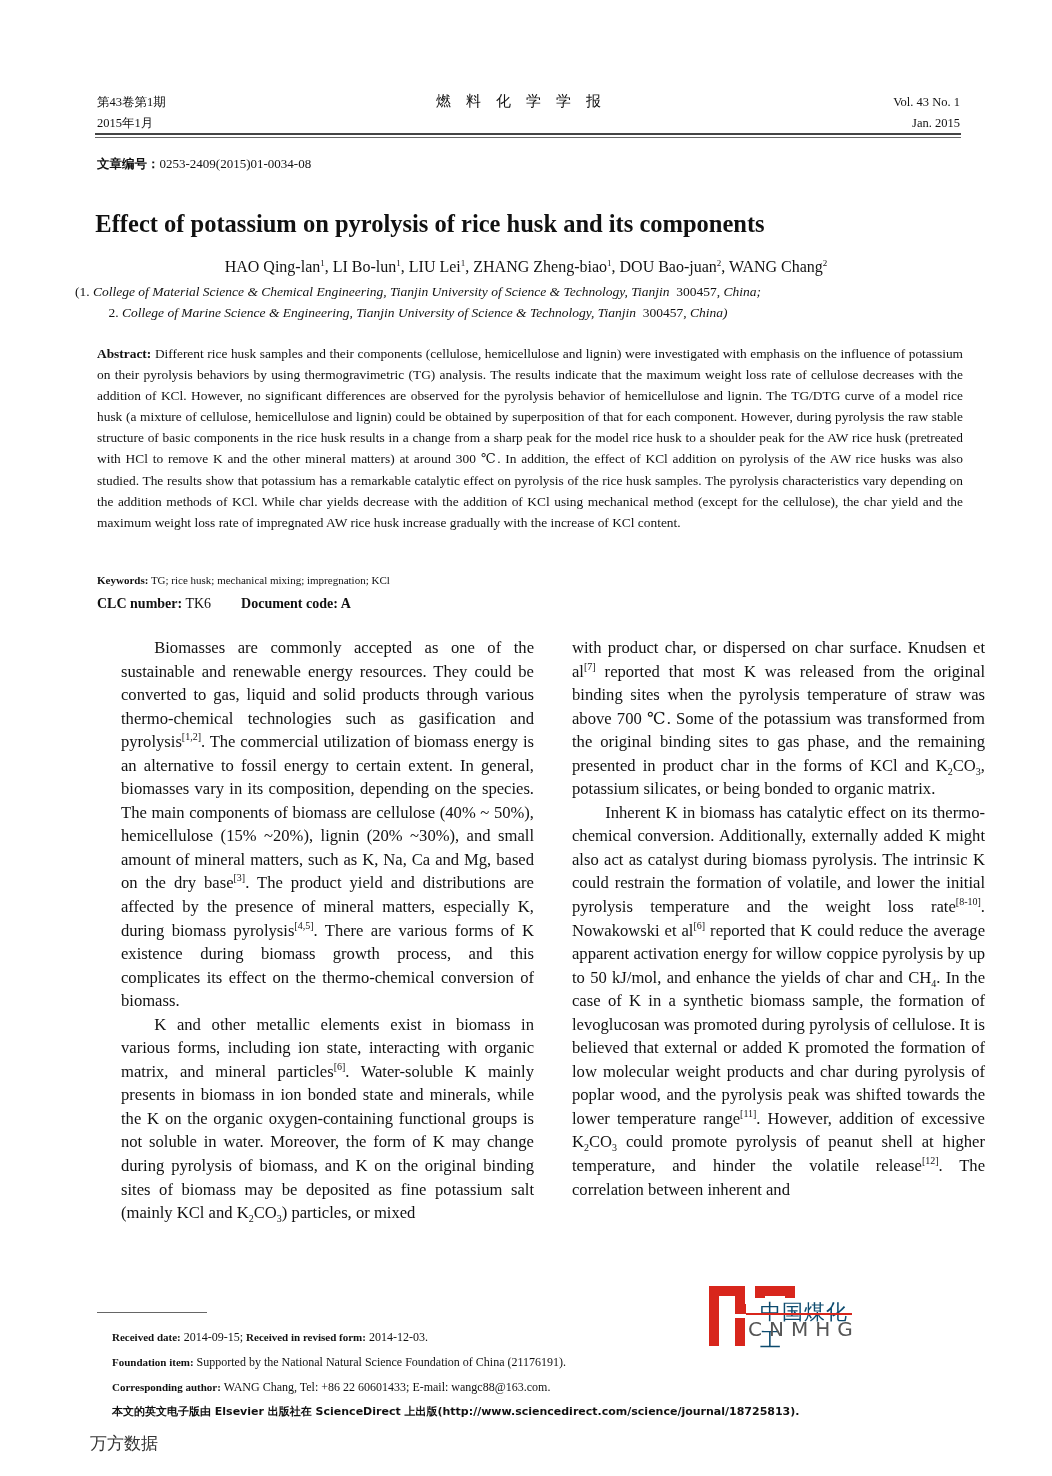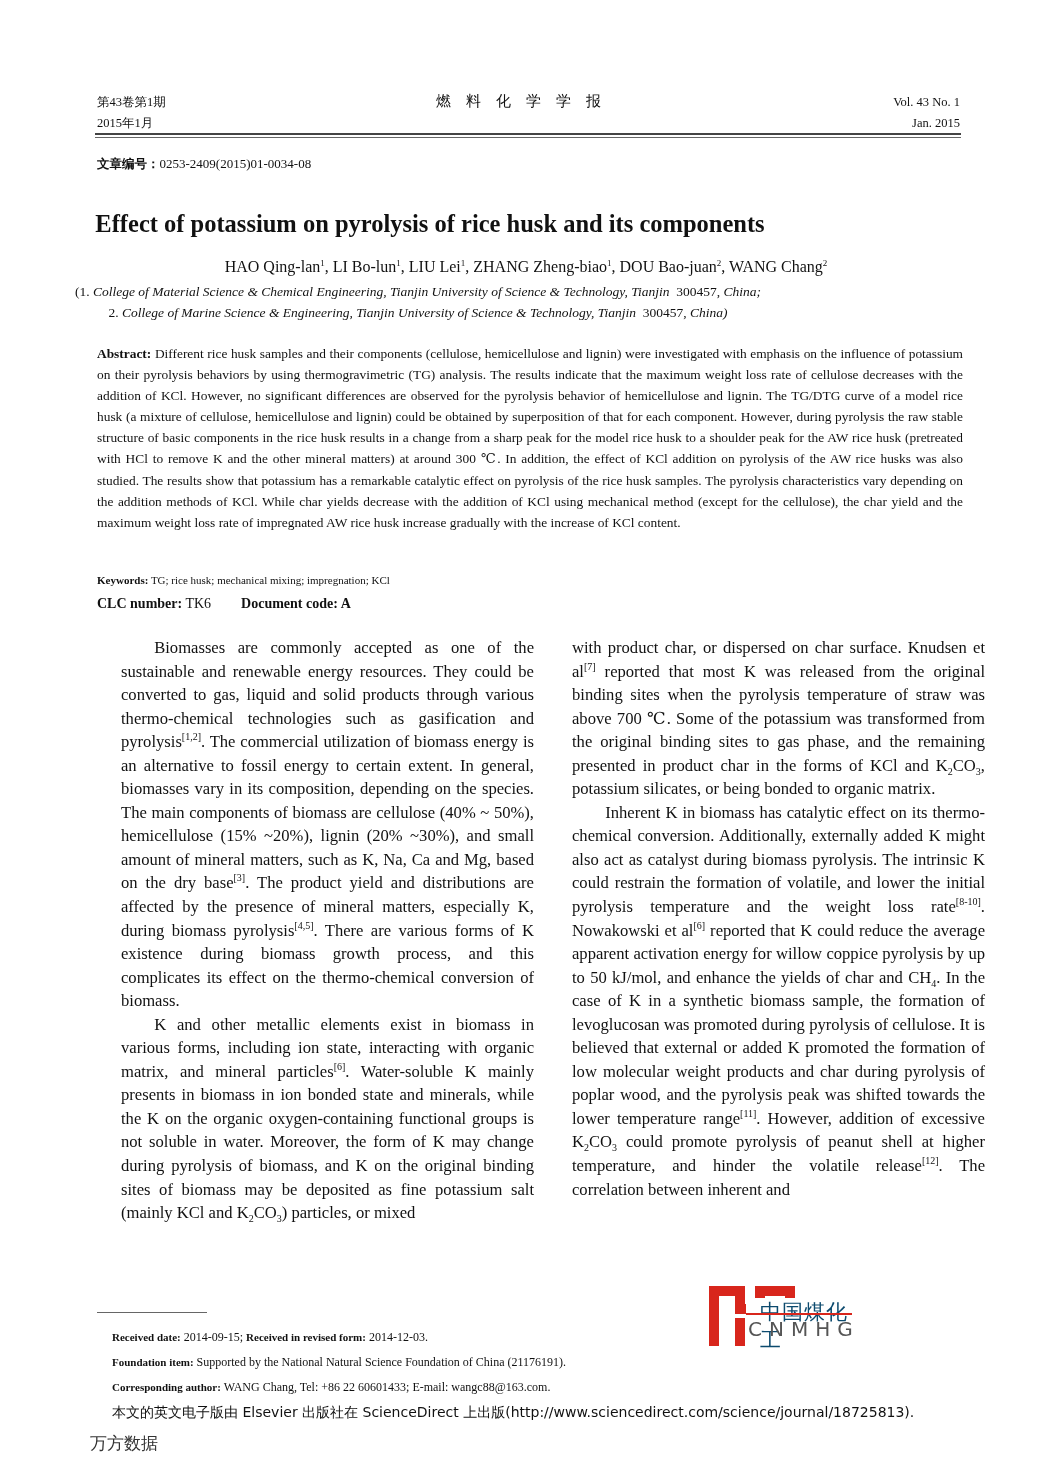--- a/index.html
+++ b/index.html
@@ -142,15 +142,15 @@
 <div class="abs foot-rule"></div>
 <div class="abs foot foot1">
   <b>Received date:</b><span> 2014-09-15; </span><b>Received in revised form:</b><span> 2014-12-03.</span>
 </div>
 <div class="abs foot foot2">
   <b>Foundation item:</b><span> Supported by the National Natural Science Foundation of China (21176191).</span>
 </div>
 <div class="abs foot foot3">
   <b>Corresponding author:</b><span> WANG Chang, Tel: +86 22 60601433; E-mail: wangc88@163.com.</span>
 </div>
-<div class="abs foot foot4" style="font-family:'DejaVu Sans',sans-serif;font-size:14px;">本文的英文电子版由 Elsevier 出版社在 ScienceDirect 上出版(http://www.sciencedirect.com/science/journal/18725813).</div>
+<div class="abs foot foot4" style="font-family:'DejaVu Sans',sans-serif;font-size:11px;font-weight:bold;">本文的英文电子版由 Elsevier 出版社在 ScienceDirect 上出版(http://www.sciencedirect.com/science/journal/18725813).</div>
 
 <div class="abs wanfang">万方数据</div>
 
 </body></html>

